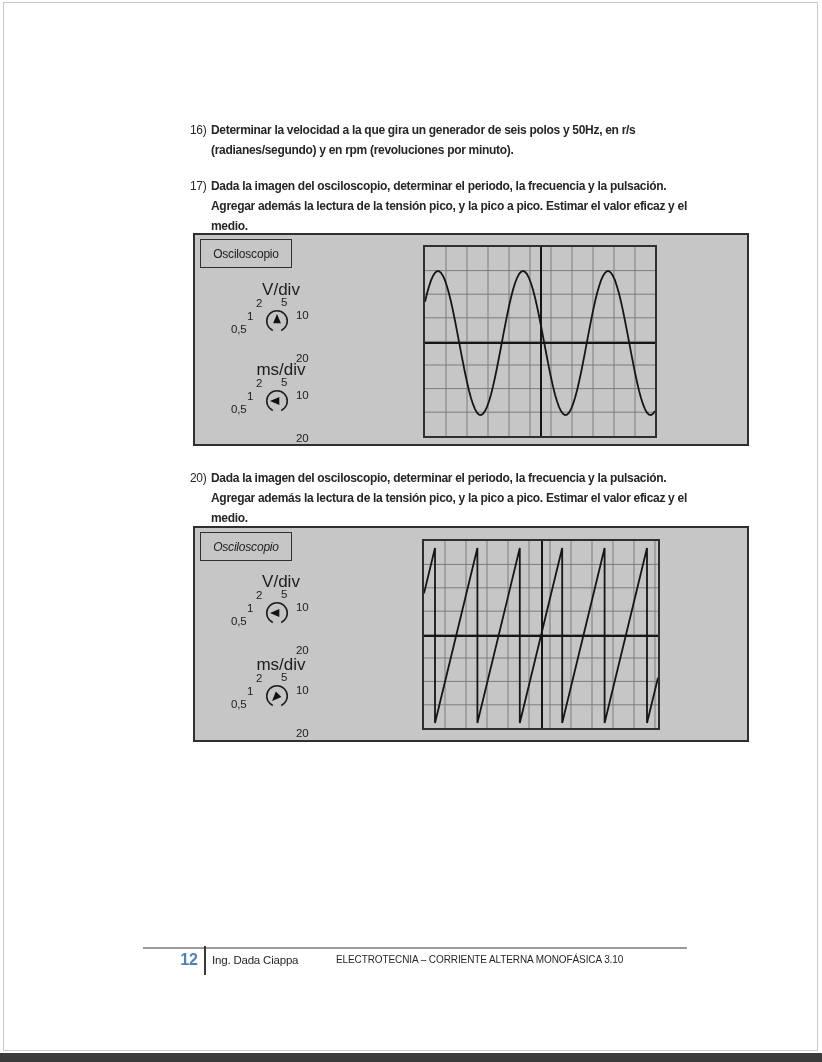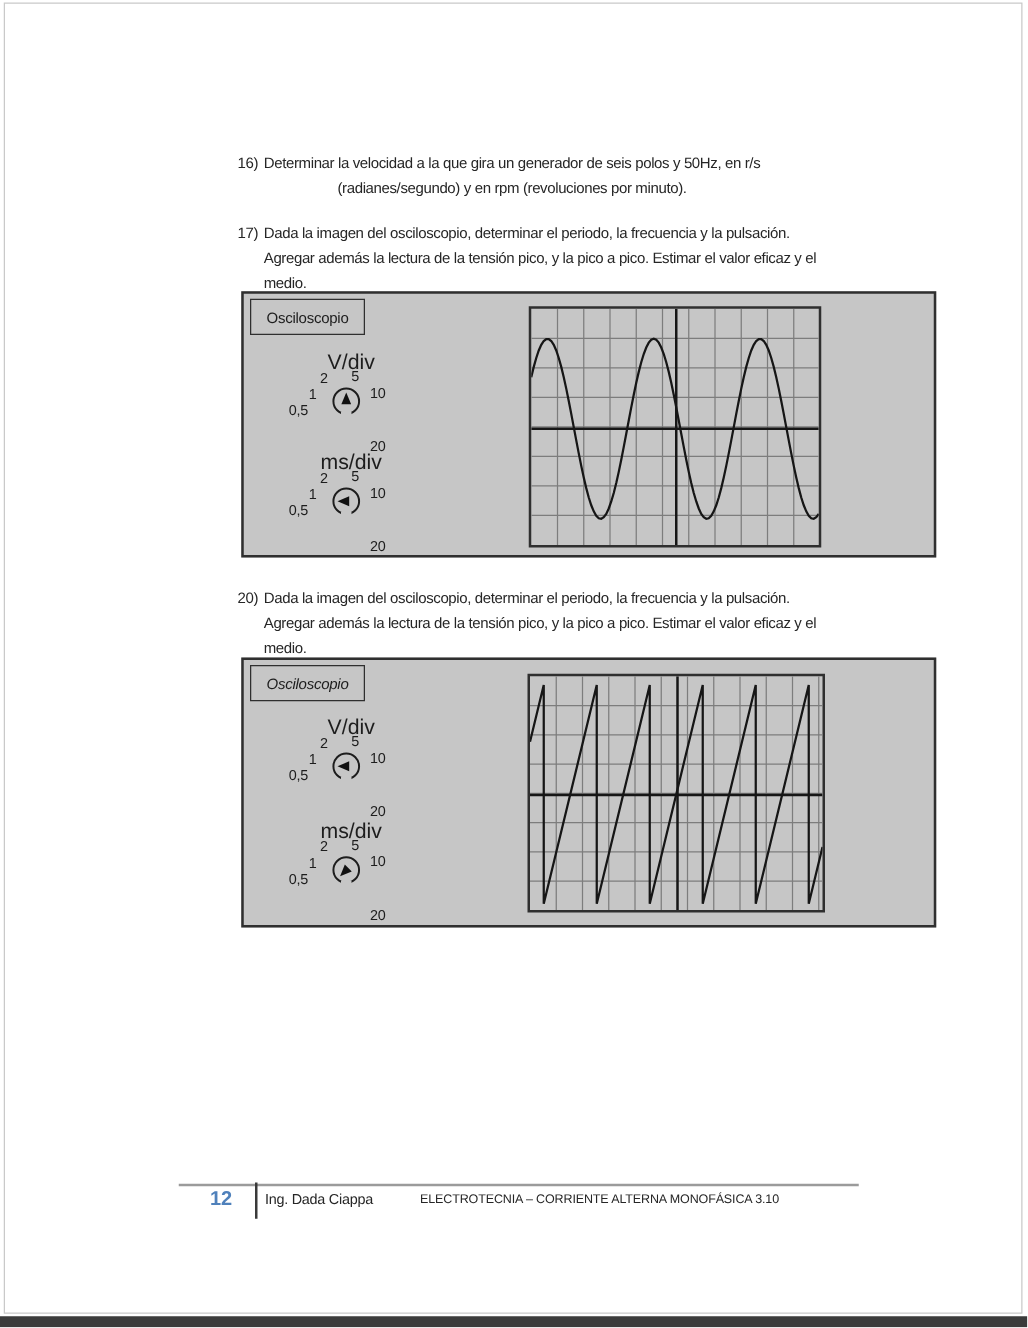--- a/index.html
+++ b/index.html
@@ -4,21 +4,21 @@
 <style>
   html,body{margin:0;padding:0;background:#ffffff;}
   .page{position:relative;width:822px;height:1062px;background:#ffffff;overflow:hidden;
         font-family:"Liberation Sans",sans-serif;color:#262626;}
   .frame{position:absolute;left:3px;top:2px;width:813px;height:1047px;border:1px solid #c9c9c9;}
   .bottombar{position:absolute;left:0;top:1053px;width:822px;height:9px;background:#3b3b3b;}
 
   
   .item{position:absolute;left:190px;font-size:12px;letter-spacing:-0.3px;}
   .item .num{position:absolute;left:0;top:0;line-height:20px;}
-  .item .lines{margin-left:21px;}
+  .item .lines{margin-left:21px;font-weight:bold;}
   .line{white-space:nowrap;height:20px;line-height:20px;}
 
   
   .panel{position:absolute;left:193px;width:556px;background:#c6c6c6;border:2px solid #2f2f2f;box-sizing:border-box;}
   #panel1{top:233px;height:213px;}
   #panel2{top:526px;height:216px;}
   .scope-label{position:absolute;left:5px;top:4px;width:90px;height:27px;border:1px solid #2f2f2f;
                display:flex;align-items:center;justify-content:center;font-size:12px;letter-spacing:-0.2px;color:#1d1d1d;}
 
   .knob-block{position:absolute;left:32px;width:116px;height:70px;font-size:11.5px;color:#1d1d1d;}
@@ -35,32 +35,32 @@
   .screen{position:absolute;background:#c6c6c6;border:2px solid #2f2f2f;}
   #screen1{left:228px;top:10px;width:230px;height:189px;}
   #screen2{left:227px;top:11px;width:234px;height:187px;}
   .screen svg{display:block;width:100%;height:100%;}
   .grid{stroke:#7d7d7d;stroke-width:1;fill:none;}
   .axes{stroke:#161616;stroke-width:2;fill:none;}
   .wave{stroke:#161616;stroke-width:1.8;fill:none;}
 
   
   .footer-rule{position:absolute;left:143px;top:947px;width:544px;height:2px;background:#9b9b9b;}
-  .page-num{position:absolute;left:168px;top:951px;width:30px;text-align:left;font-weight:bold;font-size:16px;color:#4f81bb;}
+  .page-num{position:absolute;left:168px;top:951px;width:30px;text-align:right;font-weight:bold;font-size:16px;color:#4f81bb;}
   .footer-bar{position:absolute;left:204px;top:946px;width:2px;height:29px;background:#3a3a3a;}
   .footer-author{position:absolute;left:212px;top:954px;font-size:11.5px;letter-spacing:-0.2px;}
   .footer-course{position:absolute;left:336px;top:954px;font-size:10px;letter-spacing:-0.1px;}
 </style>
 </head>
 <body>
 
 <div class="page">
   <div class="frame"></div>
 
-  <div class="item" style="top:120px;text-align:center;">
+  <div class="item" style="top:120px;">
     <span class="num">16)</span>
     <div class="lines">
       <div class="line">Determinar la velocidad a la que gira un generador de seis polos y 50Hz, en r/s</div>
       <div class="line">(radianes/segundo) y en rpm (revoluciones por minuto).</div>
     </div>
   </div>
 
   <div class="item" style="top:176px;">
     <span class="num">17)</span>
     <div class="lines">

